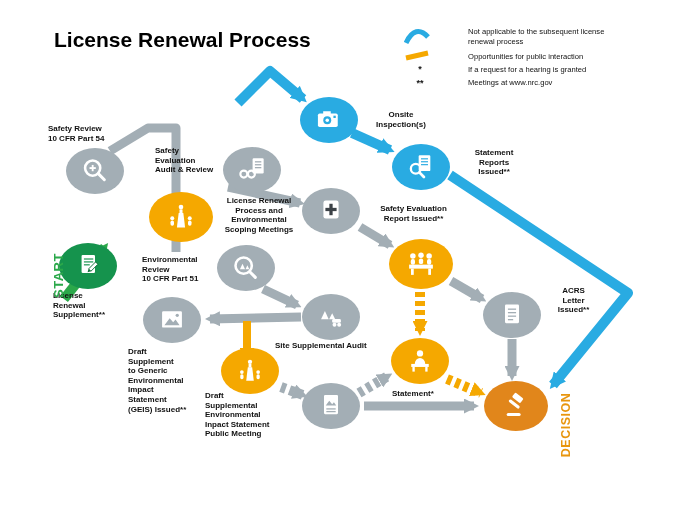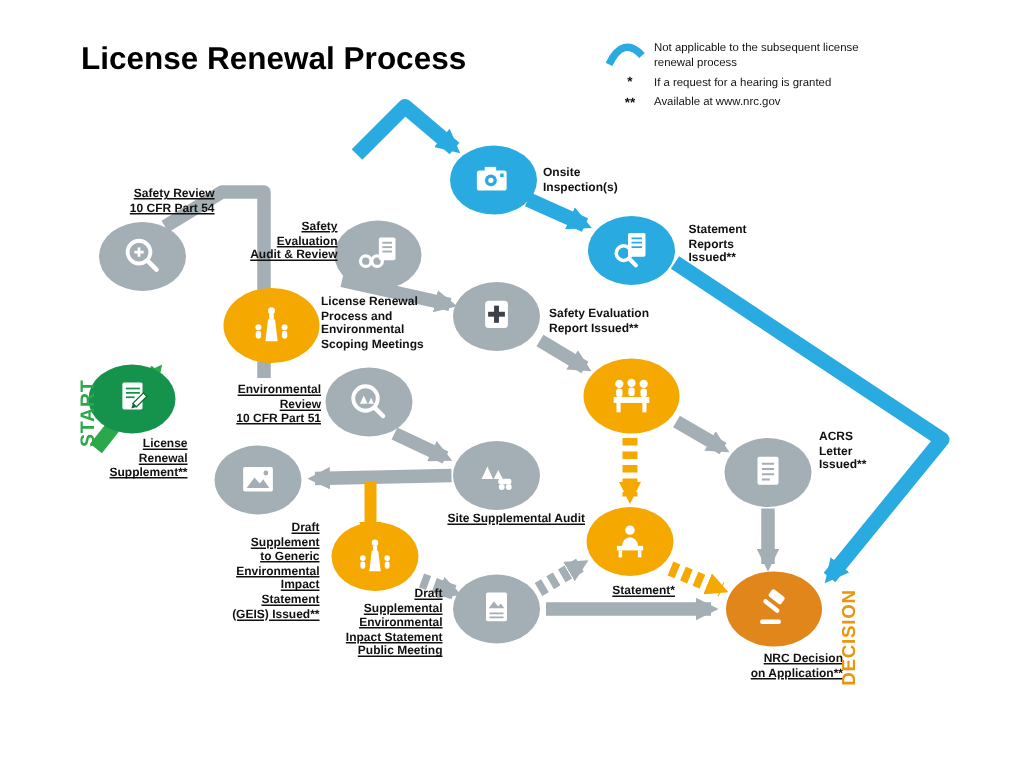--- a/index.html
+++ b/index.html
@@ -10,27 +10,27 @@
   .node{position:absolute;width:58px;height:46px;border-radius:50%;
         display:flex;align-items:center;justify-content:center;}
   .node.big{width:64px;height:50px;}
   .gray{background:#a3aeb5;}
   .blue{background:#29abe2;}
   .yellow{background:#f5a800;}
   .green{background:#15934d;}
   .orange{background:#e1861b;}
   .lbl{position:absolute;font-size:8px;font-weight:bold;line-height:1.2;color:#111;
        white-space:pre-line;}
-  .c{text-align:right;text-decoration:underline;}
-  .l{text-align:left;}
+  .c{text-align:left;}
+  .l{text-align:center;}
   .vert{position:absolute;font-weight:bold;transform:rotate(-90deg);letter-spacing:.5px;}
   .start-text{left:28px;top:268px;width:60px;font-size:13px;color:#2ba84a;text-align:center;}
   .decision-text{left:532px;top:418px;width:68px;font-size:12.5px;color:#e8960f;text-align:center;}
   .legend{position:absolute;left:404px;top:26px;width:264px;font-size:7.6px;color:#111;}
-  .lrow{display:flex;align-items:flex-end;margin-bottom:3px;}
+  .lrow{display:flex;align-items:flex-end;margin-bottom:3px;gap:32px;}
   .lmark{flex:0 0 32px;display:flex;justify-content:flex-start;align-items:center;font-weight:bold;font-size:9px;}
   .ltext{white-space:pre-line;line-height:1.25;padding-top:1px;}
 </style>
 </head>
 <body>
 
 <div class="stage">
 
   <div class="title">License Renewal Process</div>
 
@@ -38,26 +38,34 @@
     <div class="lrow">
       <span class="lmark">
         <svg width="26" height="20" viewBox="0 0 26 20">
             <path d="M2 17 C8 4, 16 2, 24 11" stroke="#29abe2" stroke-width="5" fill="none"></path>
           </svg>
       </span>
       <span class="ltext">Not applicable to the subsequent license
 renewal process</span>
     </div>
     <div class="lrow">
+      <span class="lmark">
+        <svg width="26" height="12" viewBox="0 0 26 12">
+            <line x1="2" y1="9" x2="24" y2="4" stroke="#f5a800" stroke-width="5"></line>
+          </svg>
+      </span>
+      <span class="ltext">Opportunities for public interaction</span>
+    </div>
+    <div class="lrow">
       <span class="lmark" style="justify-content:center">*</span>
       <span class="ltext">If a request for a hearing is granted</span>
     </div>
     <div class="lrow">
       <span class="lmark" style="justify-content:center">**</span>
-      <span class="ltext">Available at www.nrc.gov</span>
+      <span class="ltext">Meetings at www.nrc.gov</span>
     </div>
   </div>
 
   <svg class="wires" width="688" height="508" viewBox="0 0 688 508">
     <defs>
       <marker id="mb" markerUnits="userSpaceOnUse" markerWidth="16" markerHeight="16" refX="11" refY="8" orient="auto">
           <path d="M0,0 L16,8 L0,16 Z" fill="#29abe2"></path>
         </marker>
       <marker id="mg" markerUnits="userSpaceOnUse" markerWidth="15" markerHeight="15" refX="10" refY="7.5" orient="auto">
           <path d="M0,0 L15,7.5 L0,15 Z" fill="#a3aeb5"></path>
@@ -291,19 +299,17 @@
 (GEIS) Issued**</div>
   <div class="lbl c" style="left:205px;top:391px;width:90px">Draft
 Supplemental
 Environmental
 Inpact Statement
 Public Meeting</div>
   <div class="lbl c" style="left:392px;top:389px;width:58px">Statement*</div>
   <div class="lbl l" style="left:546px;top:286px;width:55px">ACRS
 Letter
 Issued**</div>
-  <div class="lbl c" style="left:474px;top:434px;width:88px">NRC Decision
-on Application**</div>
 
   <div class="vert start-text">START</div>
   <div class="vert decision-text">DECISION</div>
 
 </div>
 
 </body></html>

